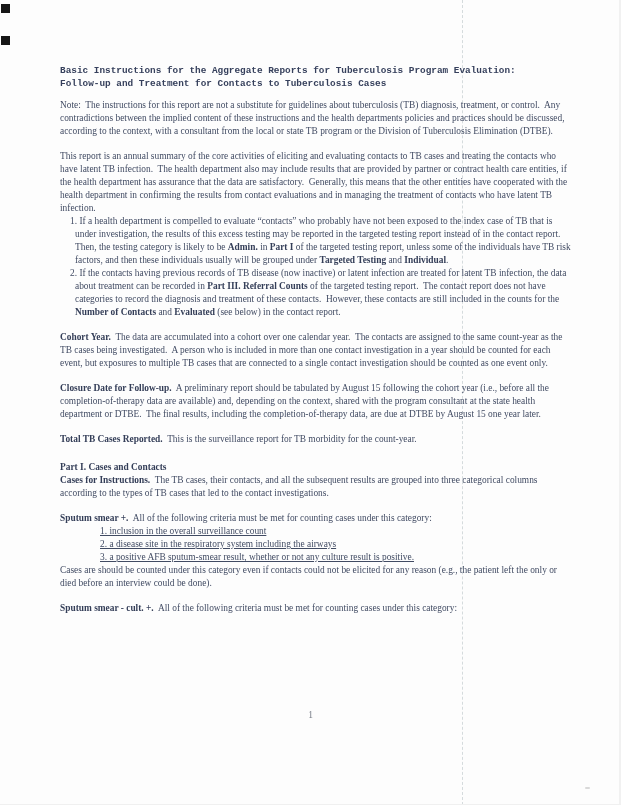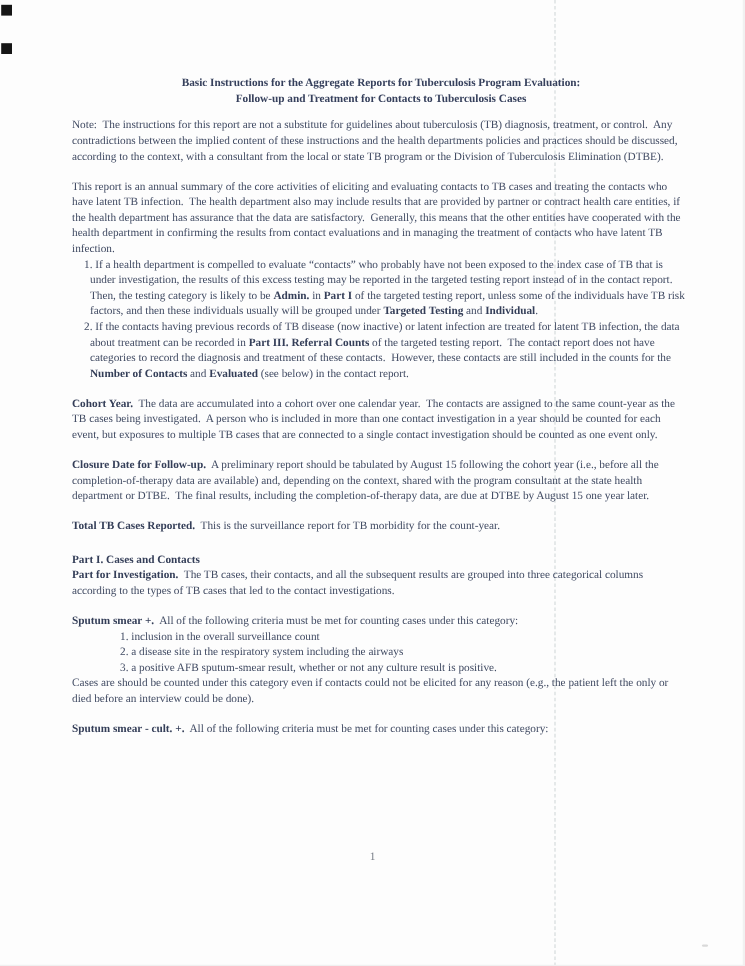--- a/index.html
+++ b/index.html
@@ -24,28 +24,28 @@
   
   .scan-mark { position:absolute; left:1px; width:9px; height:9px; background:var(--mark-color, #161616); }
   .scan-mark.m1 { top:4px; }
   .scan-mark.m2 { top:36px; }
 
   .content {
     position:absolute; left:60px; top:64px; width:515px;
     font-size:9.4px; line-height:13px;
     z-index:1;
   }
-  .doc-title { text-align:center; font-weight:bold; color:#36405c; }
+  .doc-title { font-weight:bold; color:#36405c;font-family:Liberation Mono, monospace; }
   .doc-title .tline { white-space:normal; }
 
   .block { white-space:pre-wrap; margin:12px 0 0 0; }
   .block.first { margin-top:9px; }
   .block.cont { margin-top:0; }
   .block.item { margin-top:0; margin-left:10px; padding-left:5px; text-indent:-5px; }
-  .block.subitem { margin-top:0; margin-left:40px; }
+  .block.subitem { margin-top:0; margin-left:40px;text-decoration:underline; }
   .block.section { margin-top:15px;font-family:Liberation Serif, serif; }
   .block .bold { font-weight:bold; color:#343e58; }
 
   .page-number {
     position:absolute; left:0; right:0; top:710px;
     text-align:center; font-size:9.5px; color:#777c86;
     z-index:1;
   }
 </style>
 </head>
@@ -66,21 +66,21 @@
     </div>
     <div>
         <div class="block para first"><span>Note:  The instructions for this report are not a substitute for guidelines about tuberculosis (TB) diagnosis, treatment, or control.  Any contradictions between the implied content of these instructions and the health departments policies and practices should be discussed, according to the context, with a consultant from the local or state TB program or the Division of Tuberculosis Elimination (DTBE).</span></div>
         <div class="block para"><span>This report is an annual summary of the core activities of eliciting and evaluating contacts to TB cases and treating the contacts who have latent TB infection.  The health department also may include results that are provided by partner or contract health care entities, if the health department has assurance that the data are satisfactory.  Generally, this means that the other entities have cooperated with the health department in confirming the results from contact evaluations and in managing the treatment of contacts who have latent TB infection.</span></div>
         <div class="block item"><span>1. If a health department is compelled to evaluate “contacts” who probably have not been exposed to the index case of TB that is under investigation, the results of this excess testing may be reported in the targeted testing report instead of in the contact report.  Then, the testing category is likely to be </span><span class="bold">Admin.</span><span> in </span><span class="bold">Part I</span><span> of the targeted testing report, unless some of the individuals have TB risk factors, and then these individuals usually will be grouped under </span><span class="bold">Targeted Testing</span><span> and </span><span class="bold">Individual</span><span>.</span></div>
         <div class="block item"><span>2. If the contacts having previous records of TB disease (now inactive) or latent infection are treated for latent TB infection, the data about treatment can be recorded in </span><span class="bold">Part III. Referral Counts</span><span> of the targeted testing report.  The contact report does not have categories to record the diagnosis and treatment of these contacts.  However, these contacts are still included in the counts for the </span><span class="bold">Number of Contacts</span><span> and </span><span class="bold">Evaluated</span><span> (see below) in the contact report.</span></div>
         <div class="block para"><span class="bold">Cohort Year.</span><span>  The data are accumulated into a cohort over one calendar year.  The contacts are assigned to the same count-year as the TB cases being investigated.  A person who is included in more than one contact investigation in a year should be counted for each event, but exposures to multiple TB cases that are connected to a single contact investigation should be counted as one event only.</span></div>
         <div class="block para"><span class="bold">Closure Date for Follow-up.</span><span>  A preliminary report should be tabulated by August 15 following the cohort year (i.e., before all the completion-of-therapy data are available) and, depending on the context, shared with the program consultant at the state health department or DTBE.  The final results, including the completion-of-therapy data, are due at DTBE by August 15 one year later.</span></div>
         <div class="block para"><span class="bold">Total TB Cases Reported.</span><span>  This is the surveillance report for TB morbidity for the count-year.</span></div>
         <div class="block section"><span class="bold">Part I. Cases and Contacts</span></div>
-        <div class="block cont"><span class="bold">Part for Investigation.</span><span>  The TB cases, their contacts, and all the subsequent results are grouped into three categorical columns according to the types of TB cases that led to the contact investigations.</span></div>
+        <div class="block cont"><span class="bold">Cases for Instructions.</span><span>  The TB cases, their contacts, and all the subsequent results are grouped into three categorical columns according to the types of TB cases that led to the contact investigations.</span></div>
         <div class="block para"><span class="bold">Sputum smear +.</span><span>  All of the following criteria must be met for counting cases under this category:</span></div>
         <div class="block subitem"><span>1. inclusion in the overall surveillance count</span></div>
         <div class="block subitem"><span>2. a disease site in the respiratory system including the airways</span></div>
         <div class="block subitem"><span>3. a positive AFB sputum-smear result, whether or not any culture result is positive.</span></div>
         <div class="block cont"><span>Cases are should be counted under this category even if contacts could not be elicited for any reason (e.g., the patient left the only or died before an interview could be done).</span></div>
         <div class="block para"><span class="bold">Sputum smear - cult. +.</span><span>  All of the following criteria must be met for counting cases under this category:</span></div>
       </div>
   </div>
 
   <div class="page-number">1</div>

